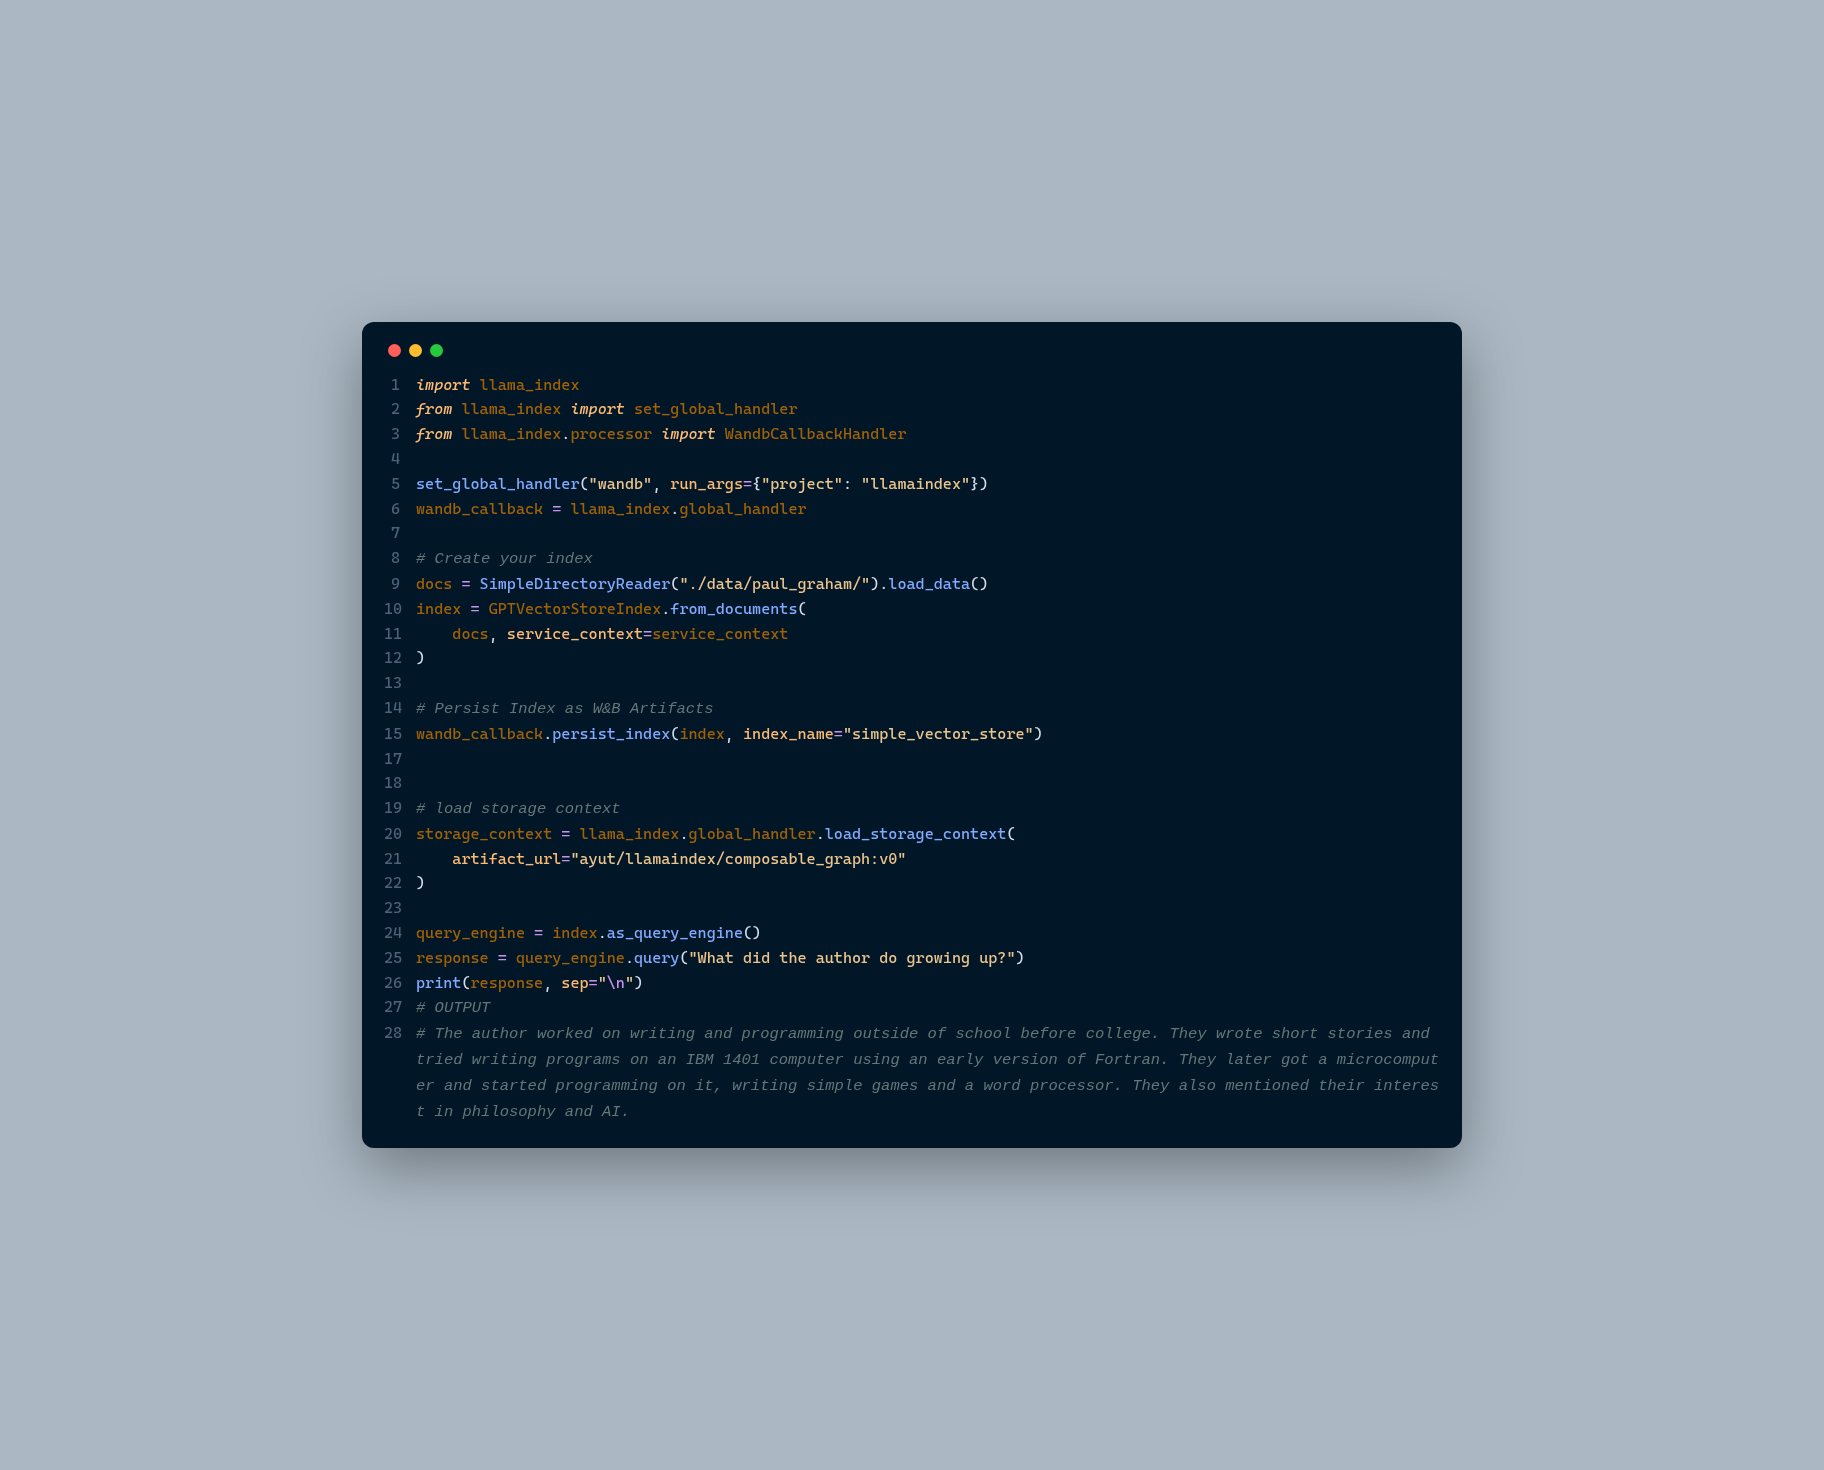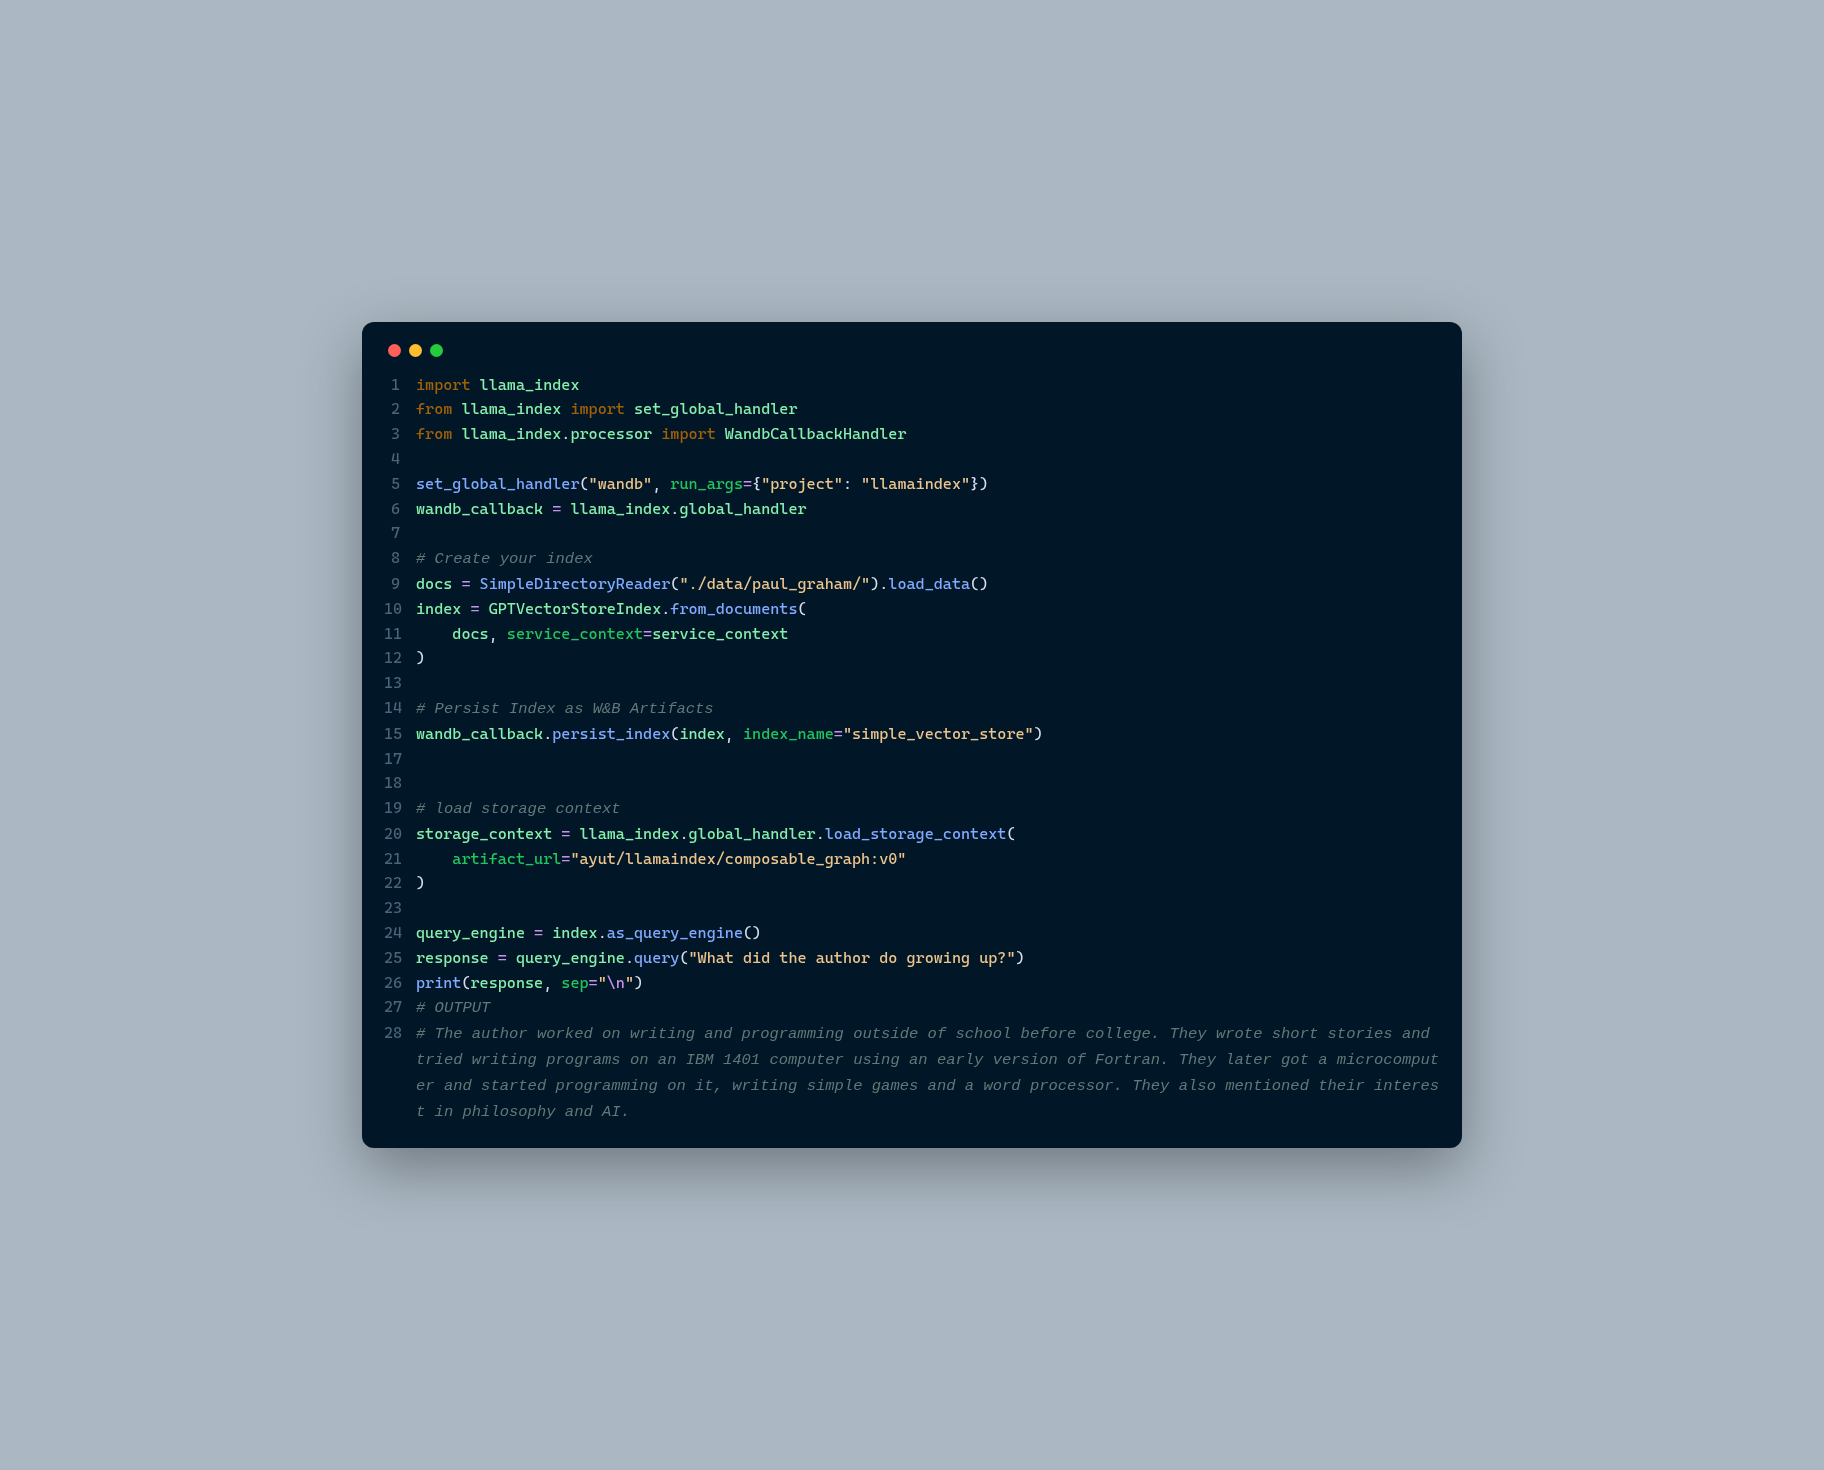--- a/index.html
+++ b/index.html
@@ -51,26 +51,26 @@
       color: #4b6479;
       user-select: none;
       flex-shrink: 0;
       padding-right: 16px;
     }
     .content {
       color: #d6deeb;
       white-space: pre-wrap;
       word-break: break-all;
     }
-    .kw { color: #a16207; }
+    .kw { color: #fdba74; font-style: italic; }
     .fn { color: #82aaff; }
     .str { color: #ecc48d; }
     .cmt { color: #637777; font-style: italic; font-family: Liberation Mono, monospace; }
-    .id { color: #86efac; }
-    .param { color: #22c55e; }
+    .id { color: #a16207; }
+    .param { color: #fdba74; }
     .op { color: #c792ea; }
     .punct { color: #d6deeb; }
     .escape { color: #c792ea; }
   </style>
 </head>
 <body>
 
 <div class="window">
   <div class="titlebar">
     <div class="dot dot-red"></div>

